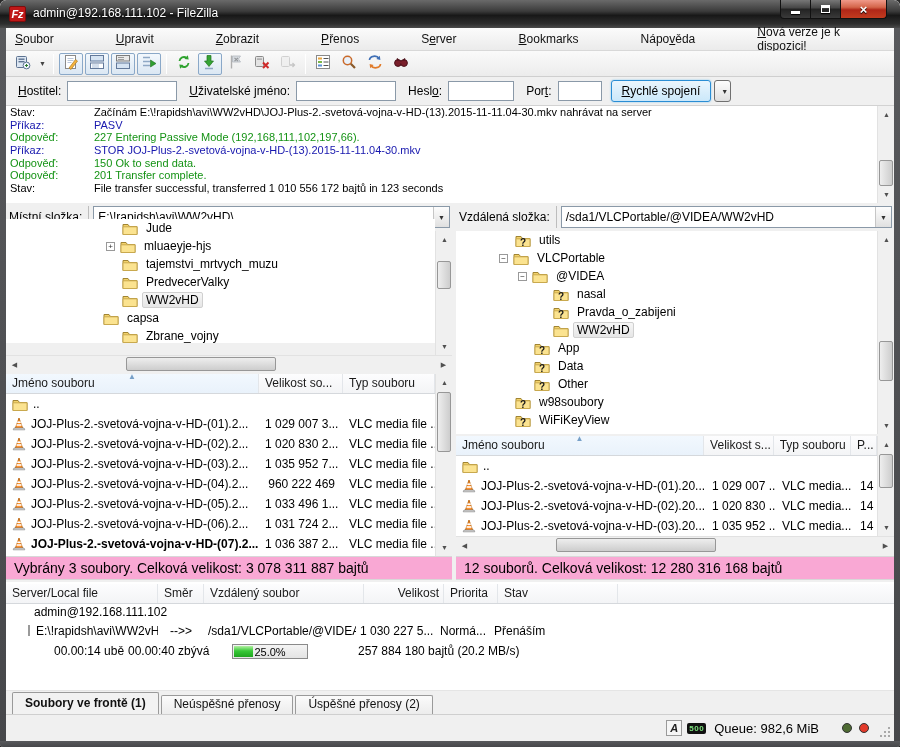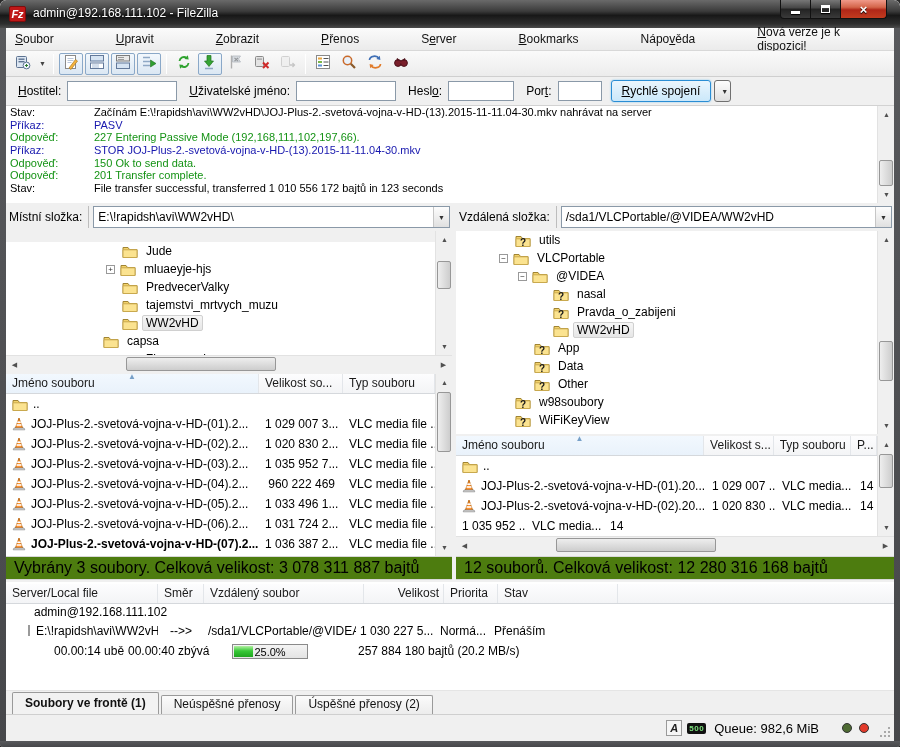--- a/index.html
+++ b/index.html
@@ -75,22 +75,22 @@
   .listhead{position:absolute;height:20px;display:flex;background:linear-gradient(#fdfdfe,#f3f4f6);border-bottom:1px solid #d5d8dc;font-size:12px;}
   .hcol{position:relative;padding:2px 4px 0 6px;border-right:1px solid #e3e6ea;white-space:nowrap;overflow:hidden;color:#1a1a1a;}
   .hcol.sorted{background:linear-gradient(#f2f8fe,#e9f2fb);}
   .sortarr{position:absolute;left:50%;top:-2px;margin-left:-4px;font-size:8px;color:#77a0c8;}
   .listrows{position:absolute;background:#fff;overflow:hidden;}
   .lrow{height:20px;display:flex;align-items:center;font-size:12px;}
   .cell{padding:0 4px 0 6px;white-space:nowrap;overflow:hidden;flex:none;}
   .cell.num{text-align:right;padding-right:8px;}
   .cell.name{display:flex;align-items:center;}
   .cell.name .ticon{margin-right:5px;}
-  .pstatus{position:absolute;height:24px;background:#4d7c0f;border:1px solid #d8d8d8;border-left:none;border-right:none;
-    font-size:16px;line-height:22px;padding-left:8px;color:#000;}
+  .pstatus{position:absolute;height:24px;background:#f9a8d4;border:1px solid #d8d8d8;border-left:none;border-right:none;
+    font-size:14px;line-height:22px;padding-left:8px;color:#000;}
   
   .queue{position:absolute;left:6px;top:582px;width:888px;height:108px;background:#fff;}
   .qrow{display:flex;align-items:center;height:19px;font-size:12px;white-space:nowrap;}
   .qcell{padding:0 4px;overflow:hidden;flex:none;}
   .qcell.num{text-align:right;}
   .pbar{position:relative;width:76px;height:15px;border:1px solid #8a8a8a;background:linear-gradient(#f4f4f4,#e4e4e4);margin:0 4px;}
   .pfill{position:absolute;left:1px;top:1px;bottom:1px;background:linear-gradient(#b2f0a2,#37c837 45%,#1fa51f);}
   .plabel{position:absolute;left:0;right:0;text-align:center;font-size:11px;line-height:14px;color:#000;}
   
   .tabs{position:absolute;left:6px;top:690px;width:888px;height:24px;background:#f0f0f0;display:flex;align-items:flex-end;padding-left:6px;border-top:1px solid #e5e5e5;}
@@ -297,21 +297,21 @@
     <span class="thumb" style="left:1px;right:1px;bottom:17px;height:26px;"></span>
   </div>
 
   <div class="dirbar" style="left:6px;width:446px;">
     <span class="dirlabel">Místní složka:</span>
     <span class="combo">
       <span class="val">E:\!rapidsh\avi\WW2vHD\</span>
       <span class="arr">▼</span>
     </span>
   </div>
-  <div class="treebox" id="local-tree" style="left:6px;top:242px;width:429px;height:124px;">
+  <div class="treebox" id="local-tree" style="left:6px;top:219px;width:429px;height:124px;">
       <div class="tree-item">
         <span style="width:116px;flex:none;"></span>
         <span class="ticon">
           <svg width="16" height="13" viewBox="0 0 16 13">
             <path d="M1 2.5h5l1.5 2H15v8H1z" fill="#f3d26a" stroke="#a08433"></path>
             <path d="M1 4.8h14v7.7H1z" fill="#fbe390" stroke="#c9a94e"></path>
           </svg>
         </span>
         <span class="tlabel">Jude</span>
       </div>
@@ -327,31 +327,31 @@
         <span class="tlabel">mluaeyje-hjs</span>
       </div>
       <div class="tree-item">
         <span style="width:116px;flex:none;"></span>
         <span class="ticon">
           <svg width="16" height="13" viewBox="0 0 16 13">
             <path d="M1 2.5h5l1.5 2H15v8H1z" fill="#f3d26a" stroke="#a08433"></path>
             <path d="M1 4.8h14v7.7H1z" fill="#fbe390" stroke="#c9a94e"></path>
           </svg>
         </span>
+        <span class="tlabel">tajemstvi_mrtvych_muzu</span>
+      </div>
+      <div class="tree-item">
+        <span style="width:116px;flex:none;"></span>
+        <span class="ticon">
+          <svg width="16" height="13" viewBox="0 0 16 13">
+            <path d="M1 2.5h5l1.5 2H15v8H1z" fill="#f3d26a" stroke="#a08433"></path>
+            <path d="M1 4.8h14v7.7H1z" fill="#fbe390" stroke="#c9a94e"></path>
+          </svg>
+        </span>
         <span class="tlabel">PredvecerValky</span>
-      </div>
-      <div class="tree-item">
-        <span style="width:116px;flex:none;"></span>
-        <span class="ticon">
-          <svg width="16" height="13" viewBox="0 0 16 13">
-            <path d="M1 2.5h5l1.5 2H15v8H1z" fill="#f3d26a" stroke="#a08433"></path>
-            <path d="M1 4.8h14v7.7H1z" fill="#fbe390" stroke="#c9a94e"></path>
-          </svg>
-        </span>
-        <span class="tlabel">tajemstvi_mrtvych_muzu</span>
       </div>
       <div class="tree-item">
         <span style="width:116px;flex:none;"></span>
         <span class="ticon">
           <svg width="16" height="13" viewBox="0 0 16 13">
             <path d="M1 2.5h5l1.5 2H15v8H1z" fill="#f3d26a" stroke="#a08433"></path>
             <path d="M1 4.8h14v7.7H1z" fill="#fbe390" stroke="#c9a94e"></path>
           </svg>
         </span>
         <span class="tlabel sel">WW2vHD</span>
@@ -667,20 +667,28 @@
               <path d="M5.2 5.2h3.6" stroke="#fff" stroke-width="1.6"></path>
               <path d="M4.5 8h5" stroke="#fff" stroke-width="1.6"></path>
               <path d="M2 11h10l.8 1.8H1.2Z" fill="#dcdcdc" stroke="#8a8a8a" stroke-width=".7"></path>
             </svg>
           </span>JOJ-Plus-2.-svetová-vojna-v-HD-(02).20...</span>
         <span class="cell num" style="width:70px;">1 020 830 ...</span>
         <span class="cell" style="width:78px;">VLC media...</span>
         <span class="cell" style="width:26px;">14</span>
       </div>
       <div class="lrow">
+        <span class="cell name" style="width:250px;"><span class="ticon">
+            <svg width="14" height="14" viewBox="0 0 14 14">
+              <path d="M7 1 L10.6 11 H3.4 Z" fill="#ff9433" stroke="#b35a00" stroke-width=".8"></path>
+              <path d="M5.2 5.2h3.6" stroke="#fff" stroke-width="1.6"></path>
+              <path d="M4.5 8h5" stroke="#fff" stroke-width="1.6"></path>
+              <path d="M2 11h10l.8 1.8H1.2Z" fill="#dcdcdc" stroke="#8a8a8a" stroke-width=".7"></path>
+            </svg>
+          </span>JOJ-Plus-2.-svetová-vojna-v-HD-(03).20...</span>
         <span class="cell num" style="width:70px;">1 035 952 ...</span>
         <span class="cell" style="width:78px;">VLC media...</span>
         <span class="cell" style="width:26px;">14</span>
       </div>
     </div>
   <div class="vsb" style="left:877px;top:436px;height:100px;">
     <span class="sb-arr" style="top:0;">▲</span>
       <span class="sb-arr" style="bottom:0;">▼</span>
     <span class="thumb" style="left:1px;right:1px;top:18px;height:34px;"></span>
   </div>

